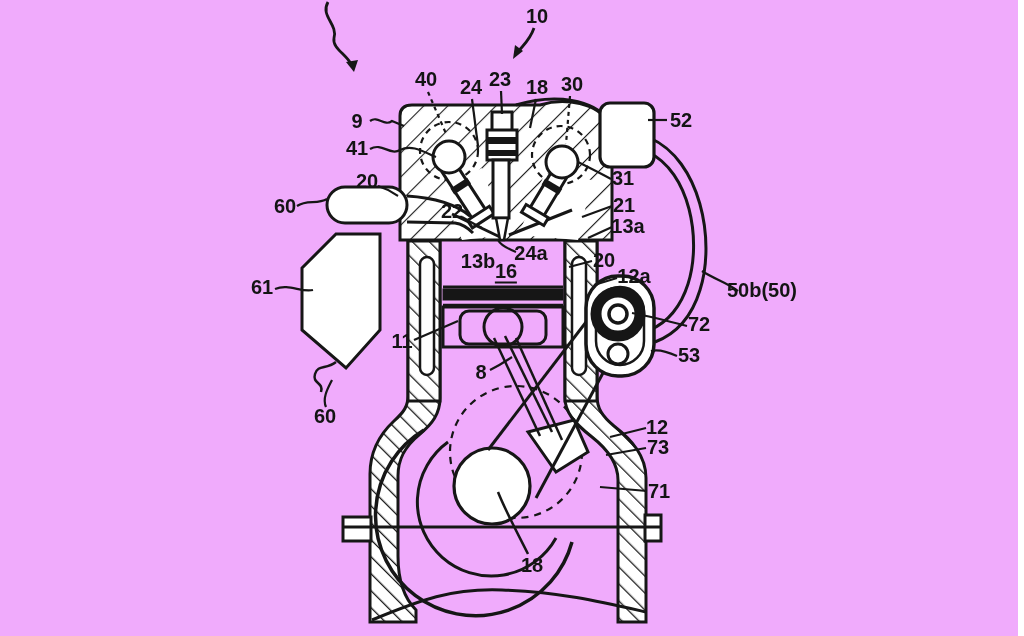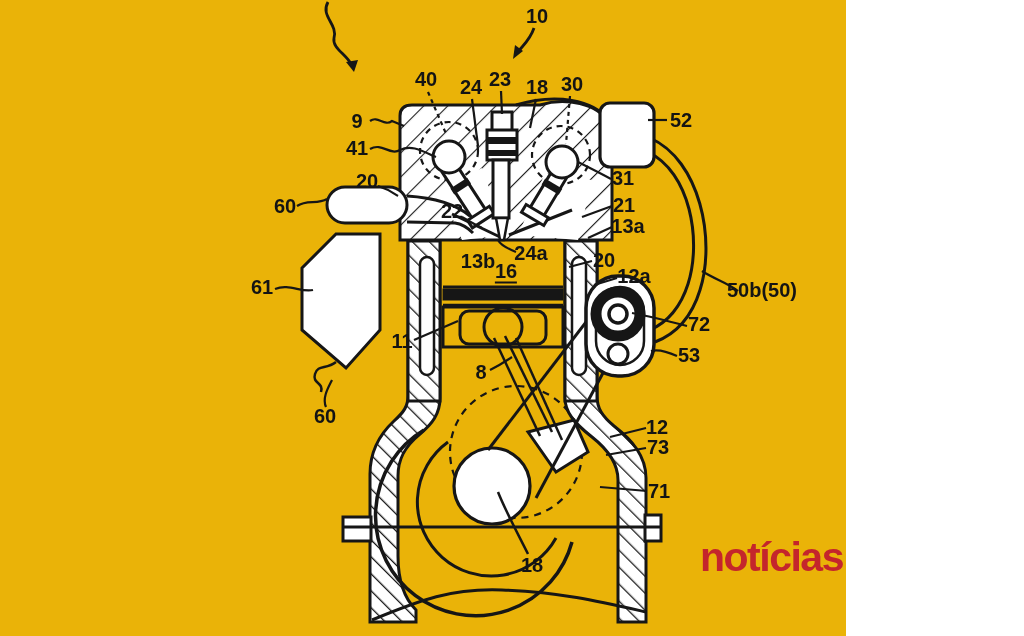--- a/index.html
+++ b/index.html
@@ -1,16 +1,16 @@
 <!DOCTYPE html>
 <html><head>
 <meta charset="utf-8">
 <style>
   html,body{margin:0;padding:0;background:#fff;}
-  .canvas{position:relative;width:846px;height:636px;background:#eab308;overflow:hidden;
+  .canvas{position:relative;width:1018px;height:636px;background:#f0abfc;overflow:hidden;
           font-family:"Liberation Sans",sans-serif;}
   .fig-svg{position:absolute;left:0;top:0;}
   .ref-label{position:absolute;transform:translate(-50%,-50%);font-weight:700;font-size:20px;
              color:#141414;white-space:nowrap;line-height:1;}
   .ref-underline{border-bottom:2.5px solid #141414;padding-bottom:1px;}
   .logo{position:absolute;left:700px;top:516px;width:322px;display:flex;flex-direction:column;}
   .logo-row1{display:flex;align-items:flex-end;}
   .logo-word1{color:#c4252c;font-size:41px;font-weight:600;letter-spacing:-1.5px;line-height:0.9;}
   .logo-car{margin-left:4px;margin-bottom:-4px;}
   .logo-word2{color:#121212;font-size:52px;font-weight:700;letter-spacing:-2.5px;line-height:0.95;margin-top:-6px;}
@@ -203,23 +203,15 @@
   <div class="ref-label" style="left:689px;top:355px">53</div>
   <div class="ref-label" style="left:402px;top:341px">11</div>
   <div class="ref-label" style="left:481px;top:372px">8</div>
   <div class="ref-label" style="left:325px;top:416px">60</div>
   <div class="ref-label" style="left:657px;top:427px">12</div>
   <div class="ref-label" style="left:658px;top:447px">73</div>
   <div class="ref-label" style="left:659px;top:491px">71</div>
   <div class="ref-label" style="left:532px;top:565px">18</div>
 
   <div class="logo">
-    <div class="logo-row1">
-      <span class="logo-word1">notícias</span>
-      <svg class="logo-car" width="158" height="64" viewBox="0 0 158 64">
-        <path d="M4,57 Q79,42 154,57" stroke="#121212" stroke-width="8" fill="none" stroke-linecap="round"></path>
-        <path d="M12,48 C5,34 16,24 34,26 C46,10 82,4 104,12 C116,17 120,24 136,28 C149,31 151,40 140,45" stroke="#121212" stroke-width="6.5" fill="none" stroke-linecap="round" stroke-linejoin="round"></path>
-        <path d="M48,33 C66,21 92,19 104,27 C94,28 85,30 78,32 C87,35 91,39 84,43 C70,48 54,41 48,33 Z" fill="#c4252c" stroke="none"></path>
-      </svg>
-    </div>
   </div>
 
 </div>
 
 </body></html>

